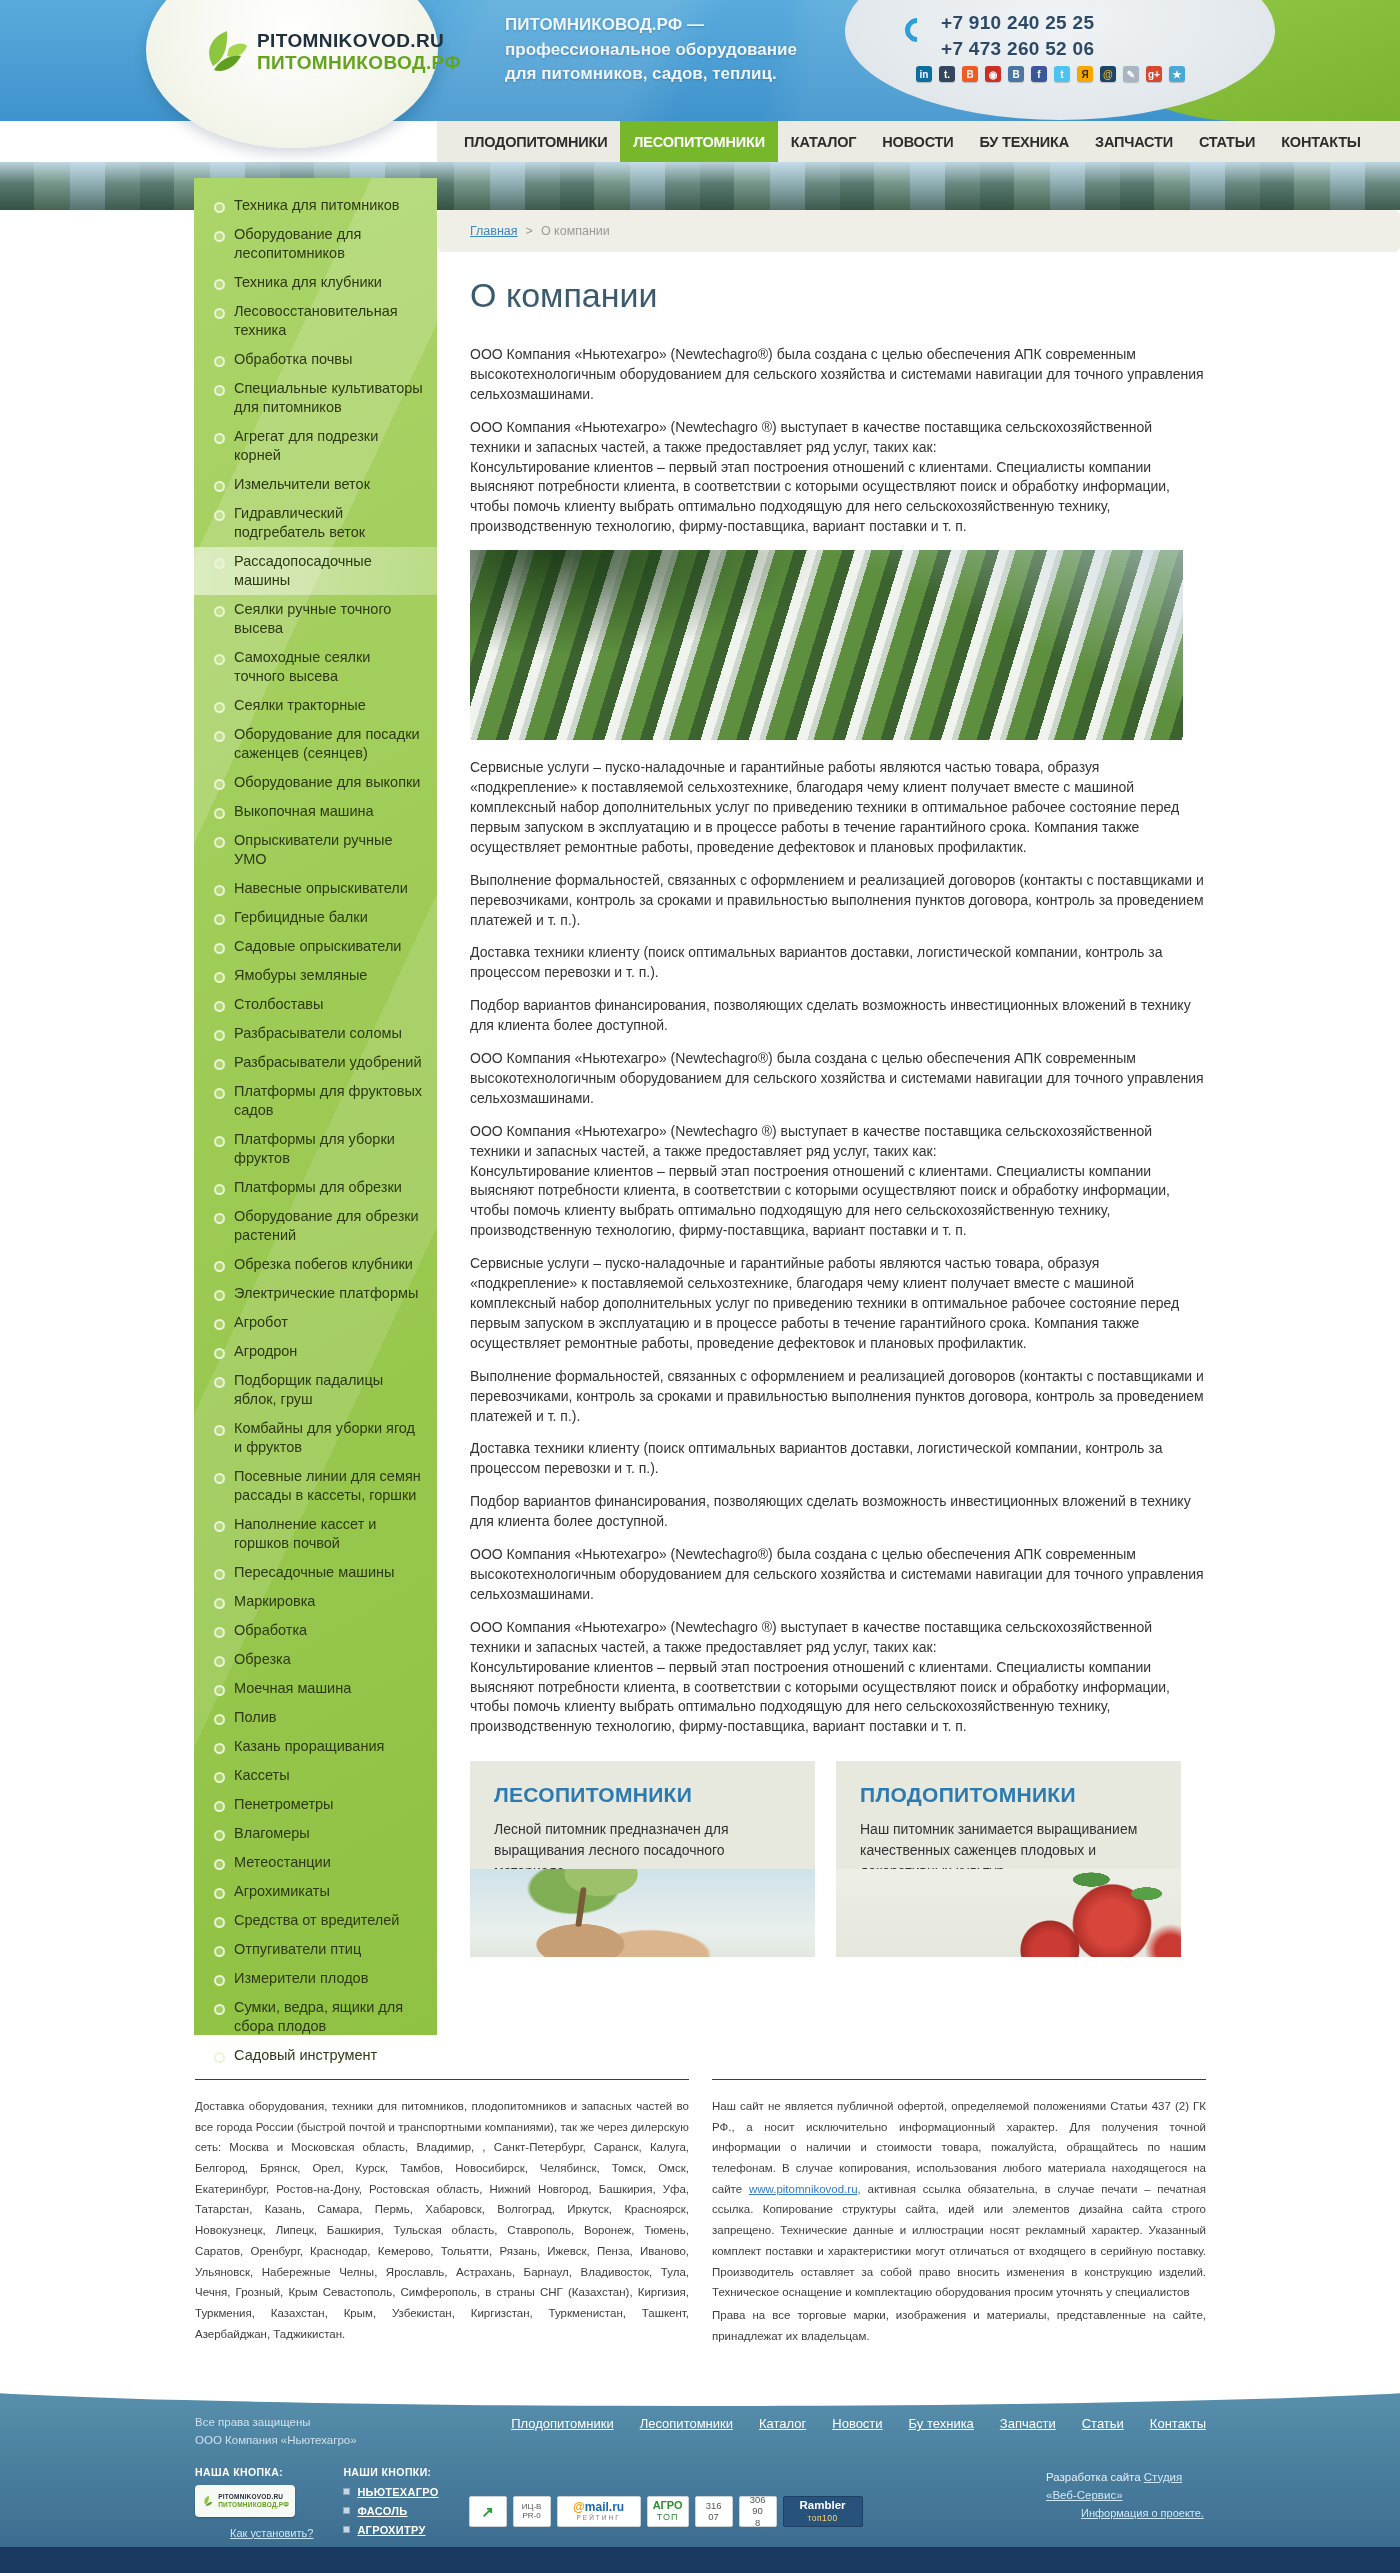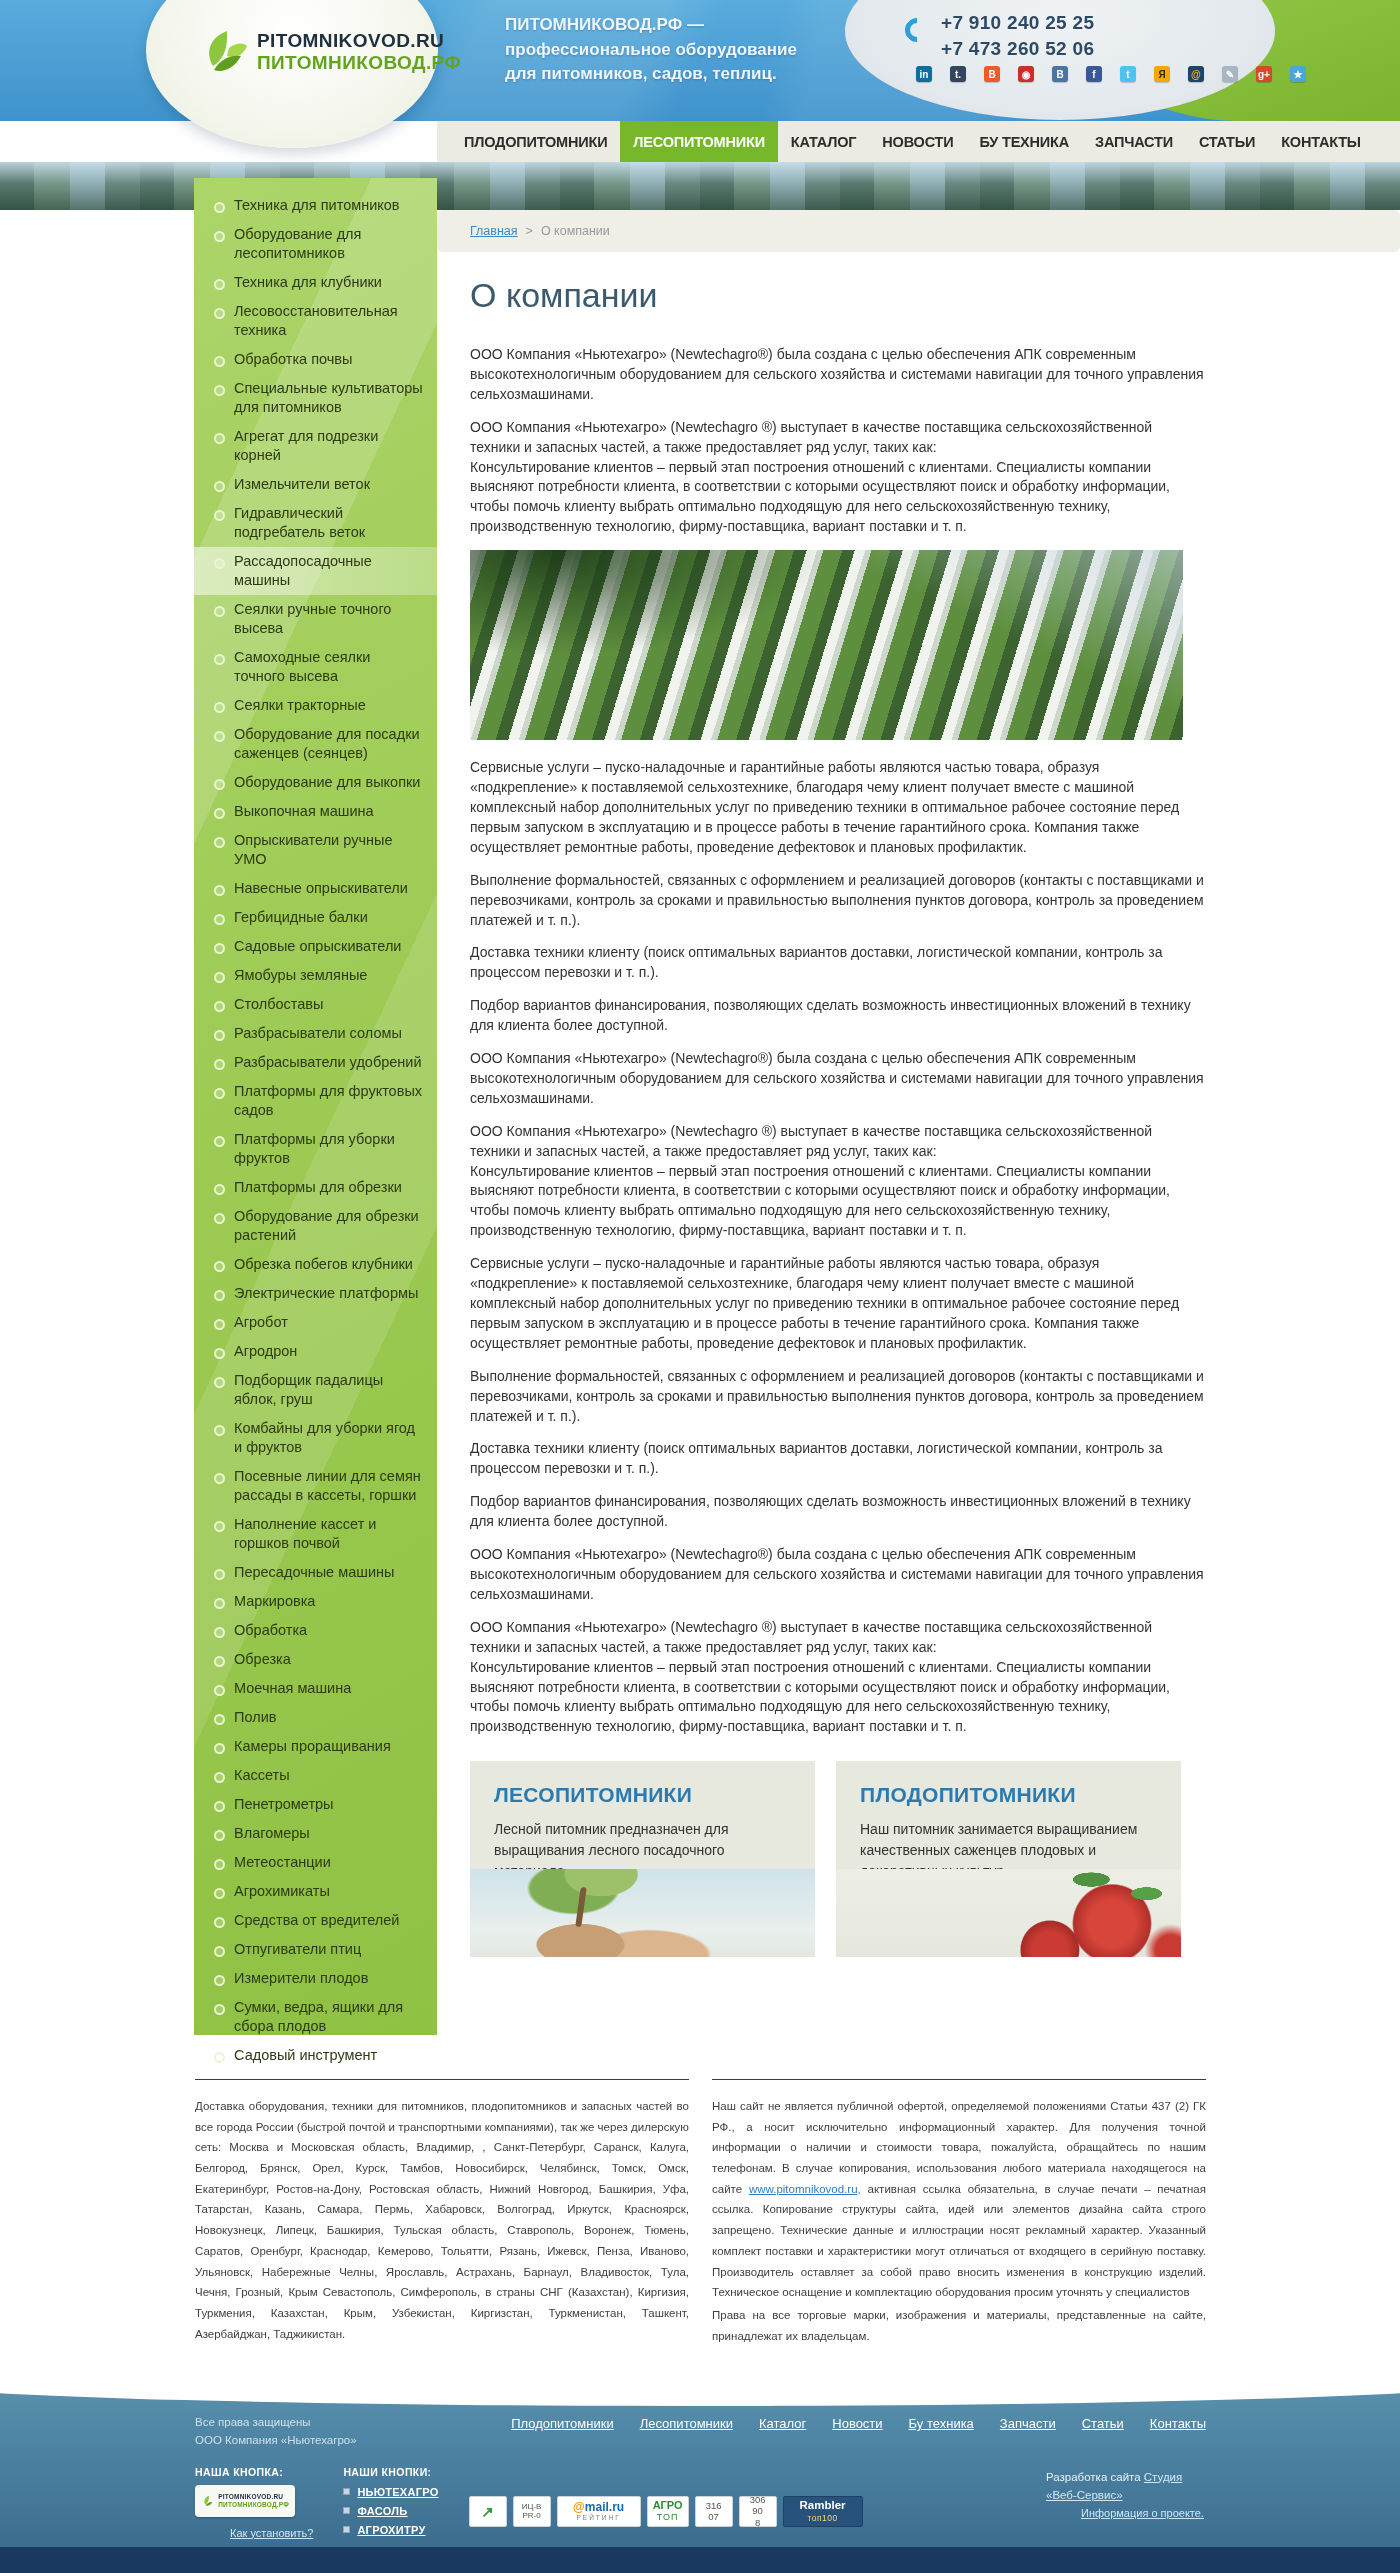--- a/index.html
+++ b/index.html
@@ -24,21 +24,21 @@
   .slogan { position:absolute; left:505px; top:13px; width:345px; z-index:6;
     color:#eef6fc; font-size:17px; font-weight:bold; line-height:1.45;
     text-shadow:0 1px 2px rgba(20,70,110,.35); }
   .phone-blob { position:absolute; left:845px; top:-58px; width:430px; height:178px; border-radius:50%;
     background:radial-gradient(ellipse at 50% 42%, #f0f3f5 0%, #e2e8ec 66%, #d8dee3 100%); }
   .phones { position:absolute; left:905px; top:10px; display:flex; gap:12px; z-index:6; }
   .handset { width:24px; height:24px; margin-top:8px; border:5px solid #2f9fd8; border-radius:50%;
     border-top-color:transparent; border-right-color:transparent; transform:rotate(45deg); }
   .phone-nums { line-height:1.35; }
   .phone-num { font-size:19px; font-weight:bold; color:#2c4a66; letter-spacing:.3px; }
-  .social { position:absolute; left:916px; top:66px; display:flex; gap:18px; z-index:6; }
+  .social { position:absolute; left:916px; top:66px; display:flex; gap:7px; z-index:6; }
   .ic { width:16px; height:16px; border-radius:3px; color:#fff; display:flex; align-items:center;
     justify-content:center; font-size:10px; font-weight:bold; cursor:pointer; box-shadow:0 1px 1px rgba(0,0,0,.2); }
 
   
   .nav { position:absolute; left:437px; top:121px; right:0; height:41px; background:#ebebe3;
     display:flex; align-items:stretch; padding-left:14px; z-index:4; }
   .nav-item { display:flex; align-items:center; padding:0 13px; font-size:14.5px; font-weight:bold;
     color:#2d2d2d; letter-spacing:-.2px; text-decoration:none; cursor:pointer; white-space:nowrap; }
   .nav-item.active { background:#76b82a; color:#fff; }
 
@@ -301,21 +301,21 @@
         <li class="side-item"><span>Подборщик падалицы яблок, груш</span></li>
         <li class="side-item"><span>Комбайны для уборки ягод и фруктов</span></li>
         <li class="side-item"><span>Посевные линии для семян рассады в кассеты, горшки</span></li>
         <li class="side-item"><span>Наполнение кассет и горшков почвой</span></li>
         <li class="side-item"><span>Пересадочные машины</span></li>
         <li class="side-item"><span>Маркировка</span></li>
         <li class="side-item"><span>Обработка</span></li>
         <li class="side-item"><span>Обрезка</span></li>
         <li class="side-item"><span>Моечная машина</span></li>
         <li class="side-item"><span>Полив</span></li>
-        <li class="side-item"><span>Камеры проращивания</span></li>
+        <li class="side-item"><span>Казань проращивания</span></li>
         <li class="side-item"><span>Кассеты</span></li>
         <li class="side-item"><span>Пенетрометры</span></li>
         <li class="side-item"><span>Влагомеры</span></li>
         <li class="side-item"><span>Метеостанции</span></li>
         <li class="side-item"><span>Агрохимикаты</span></li>
         <li class="side-item"><span>Средства от вредителей</span></li>
         <li class="side-item"><span>Отпугиватели птиц</span></li>
         <li class="side-item"><span>Измерители плодов</span></li>
         <li class="side-item"><span>Сумки, ведра, ящики для сбора плодов</span></li>
         <li class="side-item"><span>Садовый инструмент</span></li>

